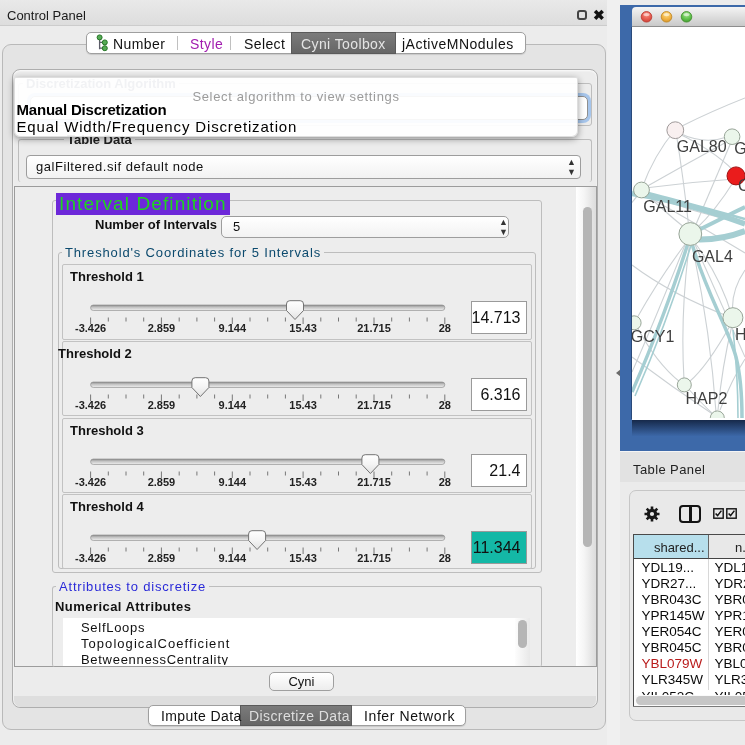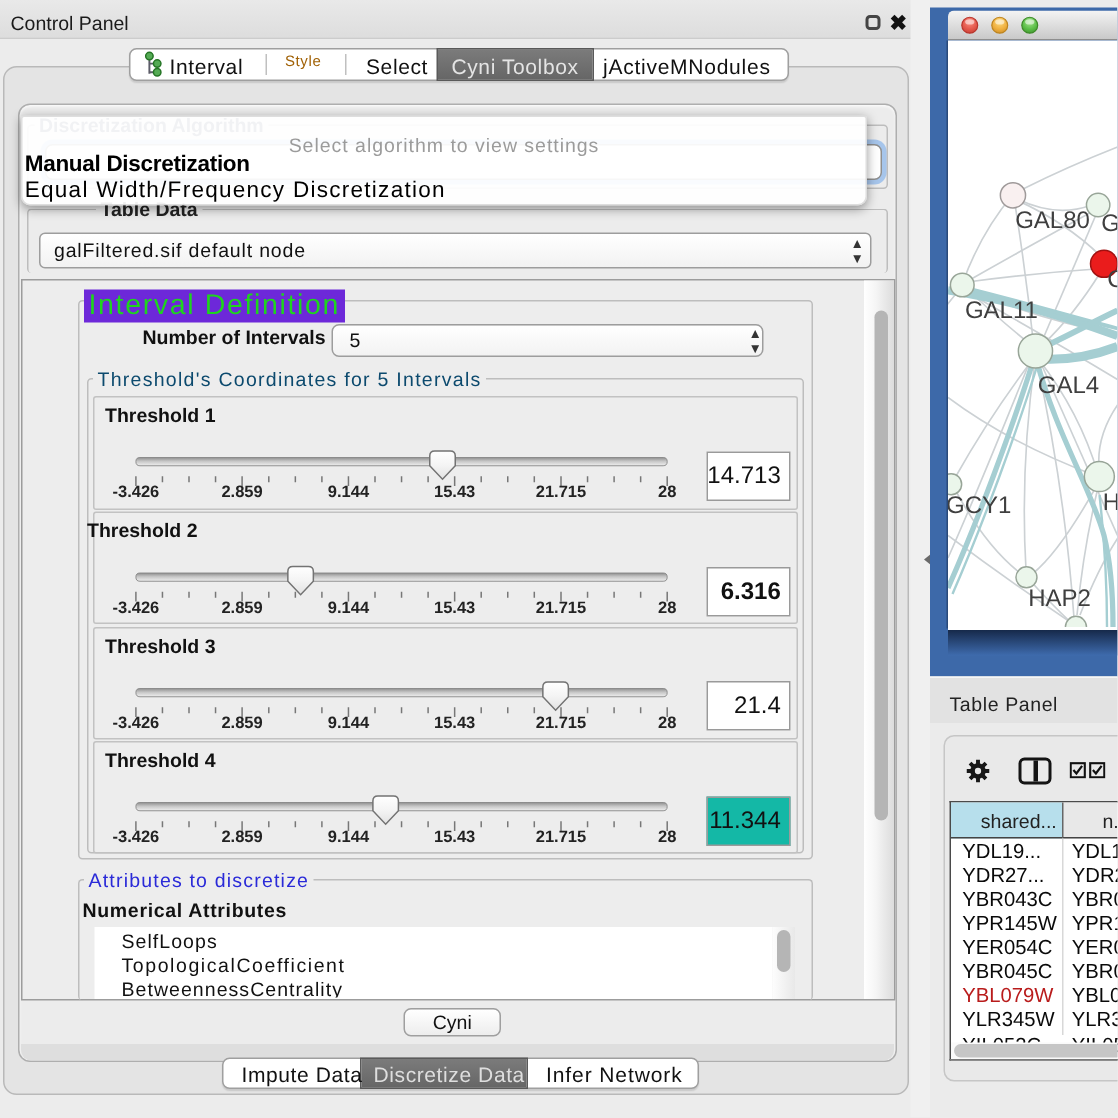--- a/index.html
+++ b/index.html
@@ -24,22 +24,22 @@
 <div class="abs" style="left:291px; top:32px; width:105px; height:22px; background:linear-gradient(#7b7b7b,#666); border:1px solid #5a5a5a;"></div>
 <div class="abs" style="left:177px; top:36px; width:1px; height:14px; background:#c0c0c0;"></div>
 <div class="abs" style="left:230px; top:36px; width:1px; height:14px; background:#c0c0c0;"></div>
 
 <svg class="abs" style="left:96px; top:33px;" width="14" height="20" viewBox="0 0 14 20">
   <path d="M3.6 6 L3.6 16.2 M3.6 9.4 L7.2 9.4 M3.6 15.2 L7.2 15.2" stroke="#5c5c68" stroke-width="1.3" fill="none"></path>
   <circle cx="3.6" cy="4.4" r="2.5" fill="#55ab55" stroke="#267526" stroke-width="1"></circle>
   <circle cx="8.8" cy="9.4" r="2.5" fill="#55ab55" stroke="#267526" stroke-width="1"></circle>
   <circle cx="8.8" cy="15.2" r="2.5" fill="#55ab55" stroke="#267526" stroke-width="1"></circle>
 </svg>
-<div class="abs" style="left:113px; top:36px; font-size:14px; color:#111; letter-spacing:0.4px;">Interval</div>
-<div class="abs" style="left:190px; top:36px; font-size:10px; color:#a16207; letter-spacing:0.4px;">Style</div>
+<div class="abs" style="left:113px; top:36px; font-size:14px; color:#111; letter-spacing:0.4px;">Number</div>
+<div class="abs" style="left:190px; top:36px; font-size:14px; color:#a21caf; letter-spacing:0.4px;">Style</div>
 <div class="abs" style="left:244px; top:36px; font-size:14px; color:#111; letter-spacing:0.4px;">Select</div>
 <div class="abs" style="left:301px; top:36px; font-size:14px; color:#e4e4e4; letter-spacing:0.4px;">Cyni Toolbox</div>
 <div class="abs" style="left:402px; top:36px; font-size:14px; color:#111; letter-spacing:0.5px;">jActiveMNodules</div>
 
 <div class="abs" style="left:18px; top:83px; width:574px; height:43px; border:1px solid #bdbdbd; border-radius:3px;"></div>
 <div class="abs" style="left:23px; top:76px; font-size:13px; font-weight:bold; color:#3a4668; background:#ececec; padding:0 3px;">Discretization Algorithm</div>
 
 <div class="abs" style="left:30px; top:96px; width:558px; height:24px; background:#fff; border:1px solid #8f8f8f; border-radius:5px; box-shadow:0 0 0 3px rgba(110,165,235,.55);"></div>
 
 <div class="abs" style="left:18px; top:139px; width:574px; height:43px; border:1px solid #bdbdbd; border-radius:3px; border-bottom:none;"></div>
@@ -102,21 +102,21 @@
     <rect x="28.6" y="41" width="354.2" height="5.5" rx="2.7" fill="url(#gg)" stroke="#878787" stroke-width="0.6"></rect>
     <path d="M28.6 53.5 L28.6 60.0 M46.3 53.5 L46.3 57.5 M64.0 53.5 L64.0 57.5 M81.7 53.5 L81.7 57.5 M99.4 53.5 L99.4 60.0 M117.2 53.5 L117.2 57.5 M134.9 53.5 L134.9 57.5 M152.6 53.5 L152.6 57.5 M170.3 53.5 L170.3 60.0 M188.0 53.5 L188.0 57.5 M205.7 53.5 L205.7 57.5 M223.4 53.5 L223.4 57.5 M241.1 53.5 L241.1 60.0 M258.8 53.5 L258.8 57.5 M276.5 53.5 L276.5 57.5 M294.2 53.5 L294.2 57.5 M312.0 53.5 L312.0 60.0 M329.7 53.5 L329.7 57.5 M347.4 53.5 L347.4 57.5 M365.1 53.5 L365.1 57.5 M382.8 53.5 L382.8 60.0" stroke="#777" stroke-width="1"></path>
     <text x="28.6" y="67.5" font-size="11" font-weight="bold" fill="#222" text-anchor="middle" font-family="Liberation Sans, sans-serif">-3.426</text>
     <text x="99.4" y="67.5" font-size="11" font-weight="bold" fill="#222" text-anchor="middle" font-family="Liberation Sans, sans-serif">2.859</text>
     <text x="170.3" y="67.5" font-size="11" font-weight="bold" fill="#222" text-anchor="middle" font-family="Liberation Sans, sans-serif">9.144</text>
     <text x="241.1" y="67.5" font-size="11" font-weight="bold" fill="#222" text-anchor="middle" font-family="Liberation Sans, sans-serif">15.43</text>
     <text x="312.0" y="67.5" font-size="11" font-weight="bold" fill="#222" text-anchor="middle" font-family="Liberation Sans, sans-serif">21.715</text>
     <text x="382.8" y="67.5" font-size="11" font-weight="bold" fill="#222" text-anchor="middle" font-family="Liberation Sans, sans-serif">28</text>
     <path d="M129.9 40 Q129.9 36.7 133.2 36.7 L143.6 36.7 Q146.9 36.7 146.9 40 L146.9 46.5 L138.4 55.5 L129.9 46.5 Z" fill="url(#tg)" stroke="#737373" stroke-width="1"></path>
   </svg>
-<div class="abs" style="left:470.5px; top:377.5px; width:56px; height:33px; background:#fff; border:1px solid #9a9a9a; font-size:16px; color:#111; text-align:right; padding-right:5px; line-height:31px;font-weight:bold;">6.316</div>
+<div class="abs" style="left:470.5px; top:377.5px; width:56px; height:33px; background:#fff; border:1px solid #9a9a9a; font-size:16px; color:#111; text-align:right; padding-right:5px; line-height:31px;">6.316</div>
 <div class="abs" style="left:62px; top:417.5px; width:470px; height:75.0px; border:1px solid #c2c2c2; border-radius:2px; background:#ededed;"></div>
 <div class="abs" style="left:70px; top:422.5px; font-size:13px; font-weight:bold; color:#111;">Threshold 3</div>
 <svg class="abs" style="left:62px; top:417.5px;" width="470" height="75.0" viewBox="0 0 470 75.0">
     <rect x="28.6" y="41" width="354.2" height="5.5" rx="2.7" fill="url(#gg)" stroke="#878787" stroke-width="0.6"></rect>
     <path d="M28.6 53.5 L28.6 60.0 M46.3 53.5 L46.3 57.5 M64.0 53.5 L64.0 57.5 M81.7 53.5 L81.7 57.5 M99.4 53.5 L99.4 60.0 M117.2 53.5 L117.2 57.5 M134.9 53.5 L134.9 57.5 M152.6 53.5 L152.6 57.5 M170.3 53.5 L170.3 60.0 M188.0 53.5 L188.0 57.5 M205.7 53.5 L205.7 57.5 M223.4 53.5 L223.4 57.5 M241.1 53.5 L241.1 60.0 M258.8 53.5 L258.8 57.5 M276.5 53.5 L276.5 57.5 M294.2 53.5 L294.2 57.5 M312.0 53.5 L312.0 60.0 M329.7 53.5 L329.7 57.5 M347.4 53.5 L347.4 57.5 M365.1 53.5 L365.1 57.5 M382.8 53.5 L382.8 60.0" stroke="#777" stroke-width="1"></path>
     <text x="28.6" y="67.5" font-size="11" font-weight="bold" fill="#222" text-anchor="middle" font-family="Liberation Sans, sans-serif">-3.426</text>
     <text x="99.4" y="67.5" font-size="11" font-weight="bold" fill="#222" text-anchor="middle" font-family="Liberation Sans, sans-serif">2.859</text>
     <text x="170.3" y="67.5" font-size="11" font-weight="bold" fill="#222" text-anchor="middle" font-family="Liberation Sans, sans-serif">9.144</text>
     <text x="241.1" y="67.5" font-size="11" font-weight="bold" fill="#222" text-anchor="middle" font-family="Liberation Sans, sans-serif">15.43</text>
     <text x="312.0" y="67.5" font-size="11" font-weight="bold" fill="#222" text-anchor="middle" font-family="Liberation Sans, sans-serif">21.715</text>

